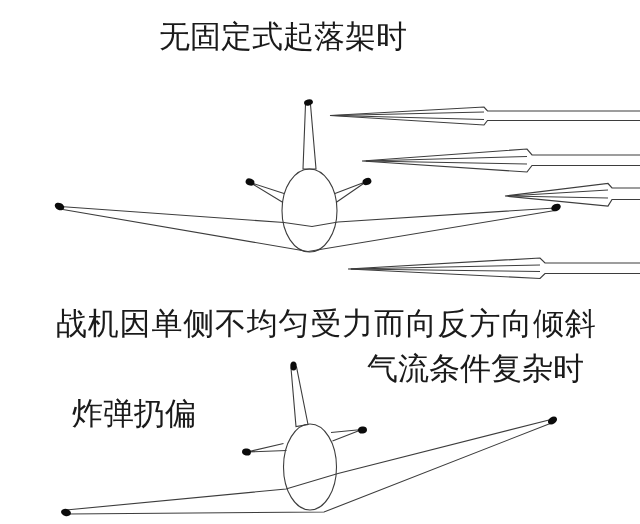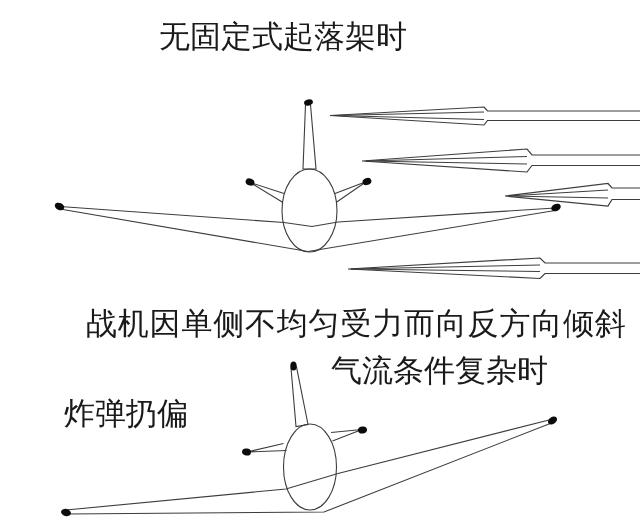--- a/index.html
+++ b/index.html
@@ -80,19 +80,19 @@
       <ellipse class="marker" cx="293.5" cy="366" rx="3.2" ry="4.5"></ellipse>
       <ellipse class="marker" cx="246.5" cy="452" rx="4.5" ry="3.5" transform="rotate(12 246.5 452)"></ellipse>
       <ellipse class="marker" cx="362.5" cy="430" rx="4.5" ry="3.5" transform="rotate(-10 362.5 430)"></ellipse>
       <ellipse class="marker" cx="66" cy="512.5" rx="5" ry="3.5" transform="rotate(15 66 512.5)"></ellipse>
       <ellipse class="marker" cx="552.5" cy="420.5" rx="5" ry="3.5" transform="rotate(-35 552.5 420.5)"></ellipse>
     </g>
   </svg>
 
   <div class="label" style="left:143px;top:18px;margin-left:16px;">无固定式起落架时</div>
 
-  <div class="label wide" style="left:86px;top:305px;">战机因单侧不均匀受力而向反方向倾斜</div>
+  <div class="label wide" style="left:56px;top:305px;">战机因单侧不均匀受力而向反方向倾斜</div>
 
 
-  <div class="label" style="left:331px;top:352px;">气流条件复杂时</div>
+  <div class="label" style="left:367px;top:352px;font-family:Liberation Mono, monospace;">气流条件复杂时</div>
 
-  <div class="label" style="left:64px;top:395px;">炸弹扔偏</div>
+  <div class="label" style="left:72px;top:395px;">炸弹扔偏</div>
 </div>
 
 </body></html>

